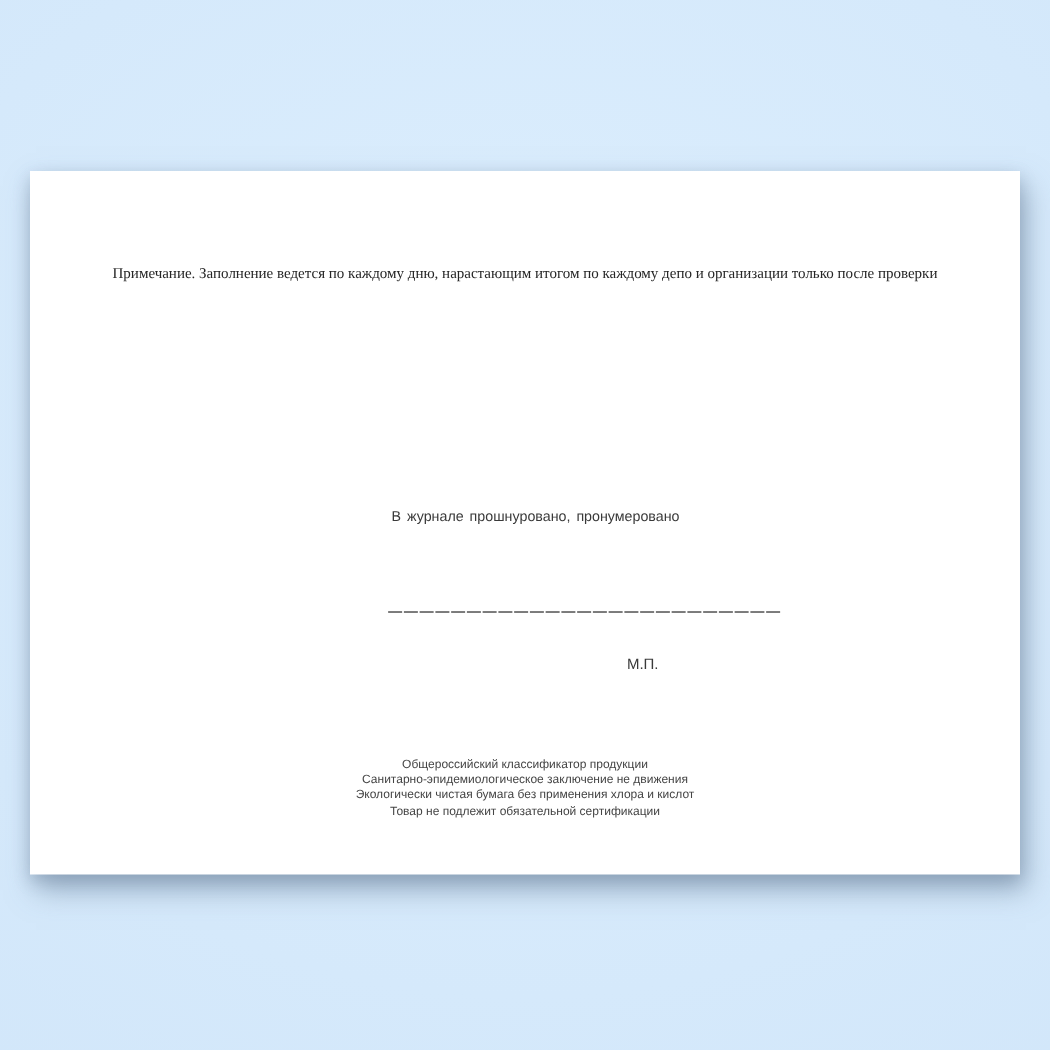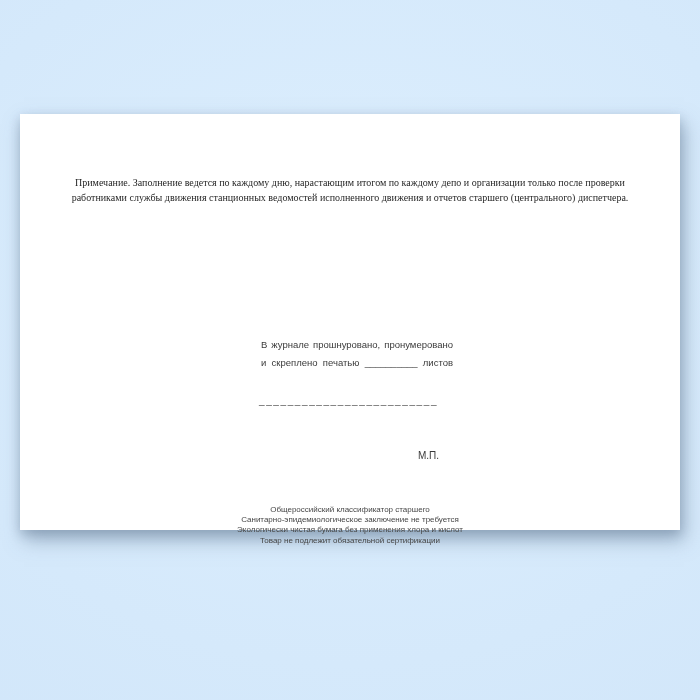--- a/index.html
+++ b/index.html
@@ -16,21 +16,21 @@
   .scene {
     position: relative;
     width: 700px;
     height: 700px;
   }
   .page {
     position: absolute;
     left: 20px;
     top: 114px;
     width: 660px;
-    height: 416px;
+    height: 469px;
     background: #ffffff;
     box-shadow: 4px 10px 18px rgba(98, 122, 148, 0.50),
                 0 4px 10px rgba(98, 122, 148, 0.32);
   }
   .note {
     position: absolute;
     top: 62px;
     left: 0;
     width: 100%;
     text-align: center;
@@ -53,30 +53,30 @@
   }
   .stamp-block .stamp-line {
     text-align: justify;
     text-align-last: justify;
   }
   .separator {
     position: absolute;
     left: 239px;
     top: 281px;
     width: 210px;
-    font-size: 10px;
+    font-size: 16px;
     line-height: 12px;
     letter-spacing: 1.6px;
     color: #555555;
     white-space: nowrap;
   }
   .stamp-abbr {
     position: absolute;
     left: 241px;
-    top: 336px;
+    top: 324px;
     width: 178px;
     text-align: right;
     font-size: 10px;
     line-height: 12px;
     color: #3a3a3a;
   }
   .footer-block {
     position: absolute;
     top: 391px;
     left: 0;
@@ -91,33 +91,31 @@
   }
 </style>
 </head>
 <body>
 
 <div class="scene">
   <div class="page">
 
     <div class="note">
       <div class="note-line">Примечание. Заполнение ведется по каждому дню, нарастающим итогом по каждому депо и организации только после проверки</div>
-      <div class="note-line">работниками службы движения станционных ведомостей исполненного движения и отчетов старшего (центрального) диспетчера.</div>
     </div>
 
     <div class="stamp-block">
       <div class="stamp-line">В журнале прошнуровано, пронумеровано</div>
-      <div class="stamp-line">и скреплено печатью __________ листов</div>
     </div>
 
     <div class="separator">_________________________</div>
 
     <div class="stamp-abbr">М.П.</div>
 
     <div class="footer-block">
-      <div class="footer-line">Общероссийский классификатор старшего</div>
-      <div class="footer-line">Санитарно-эпидемиологическое заключение не требуется</div>
+      <div class="footer-line">Общероссийский классификатор продукции</div>
+      <div class="footer-line">Санитарно-эпидемиологическое заключение не движения</div>
       <div class="footer-line">Экологически чистая бумага без применения хлора и кислот</div>
       <div class="footer-line">Товар не подлежит обязательной сертификации</div>
     </div>
 
   </div>
 </div>
 
 </body></html>

